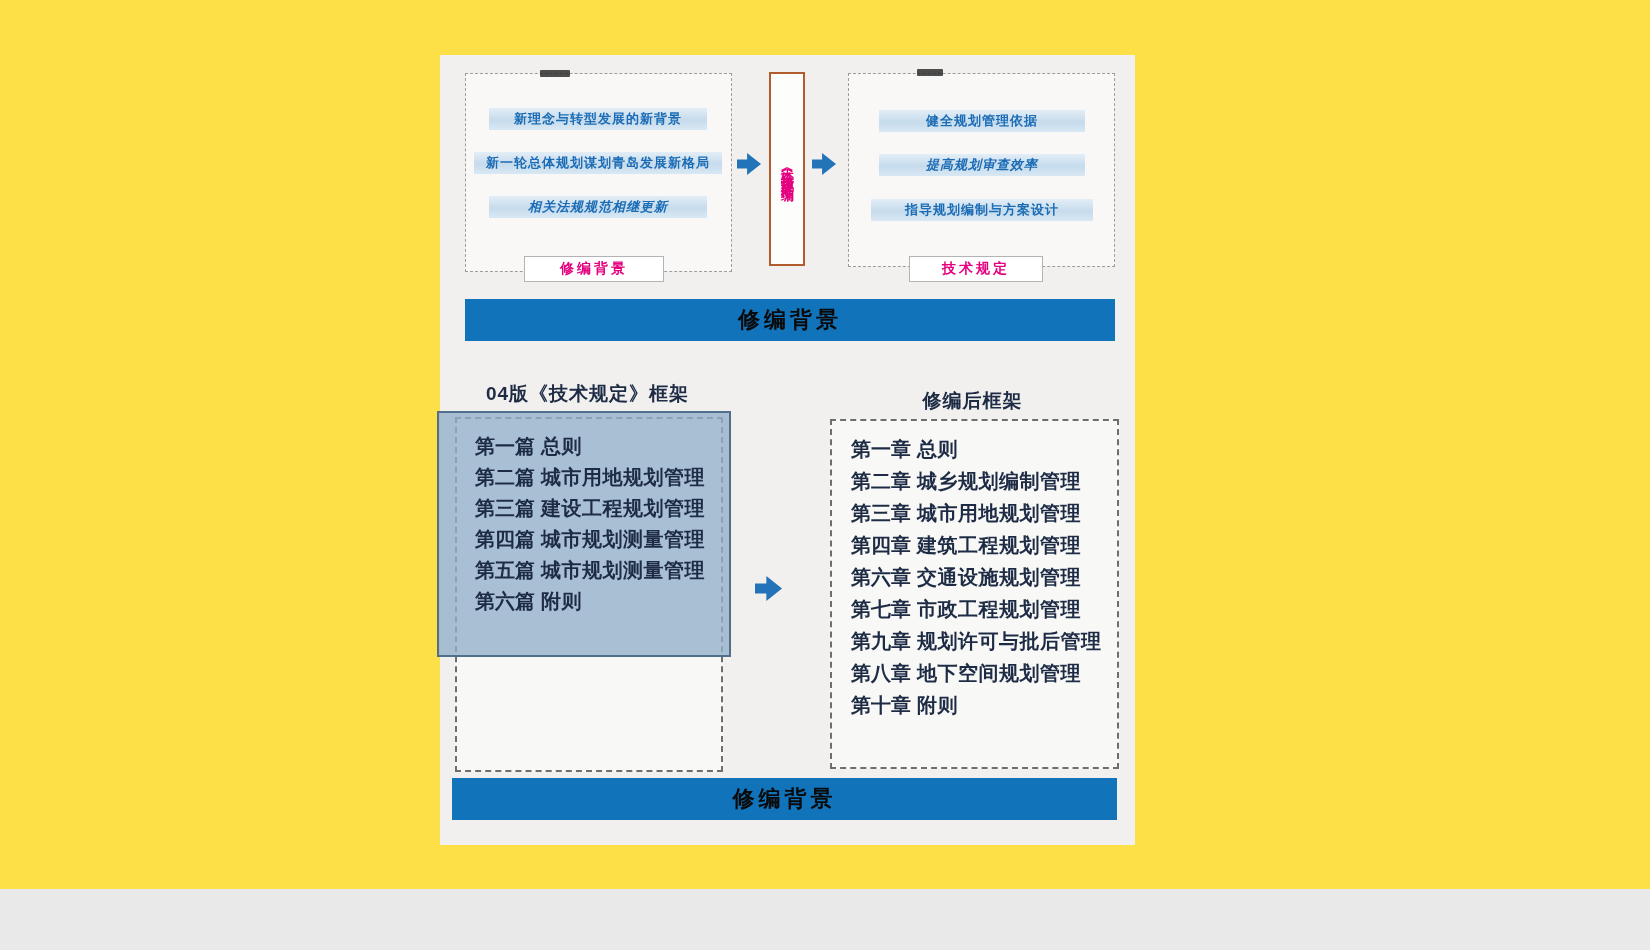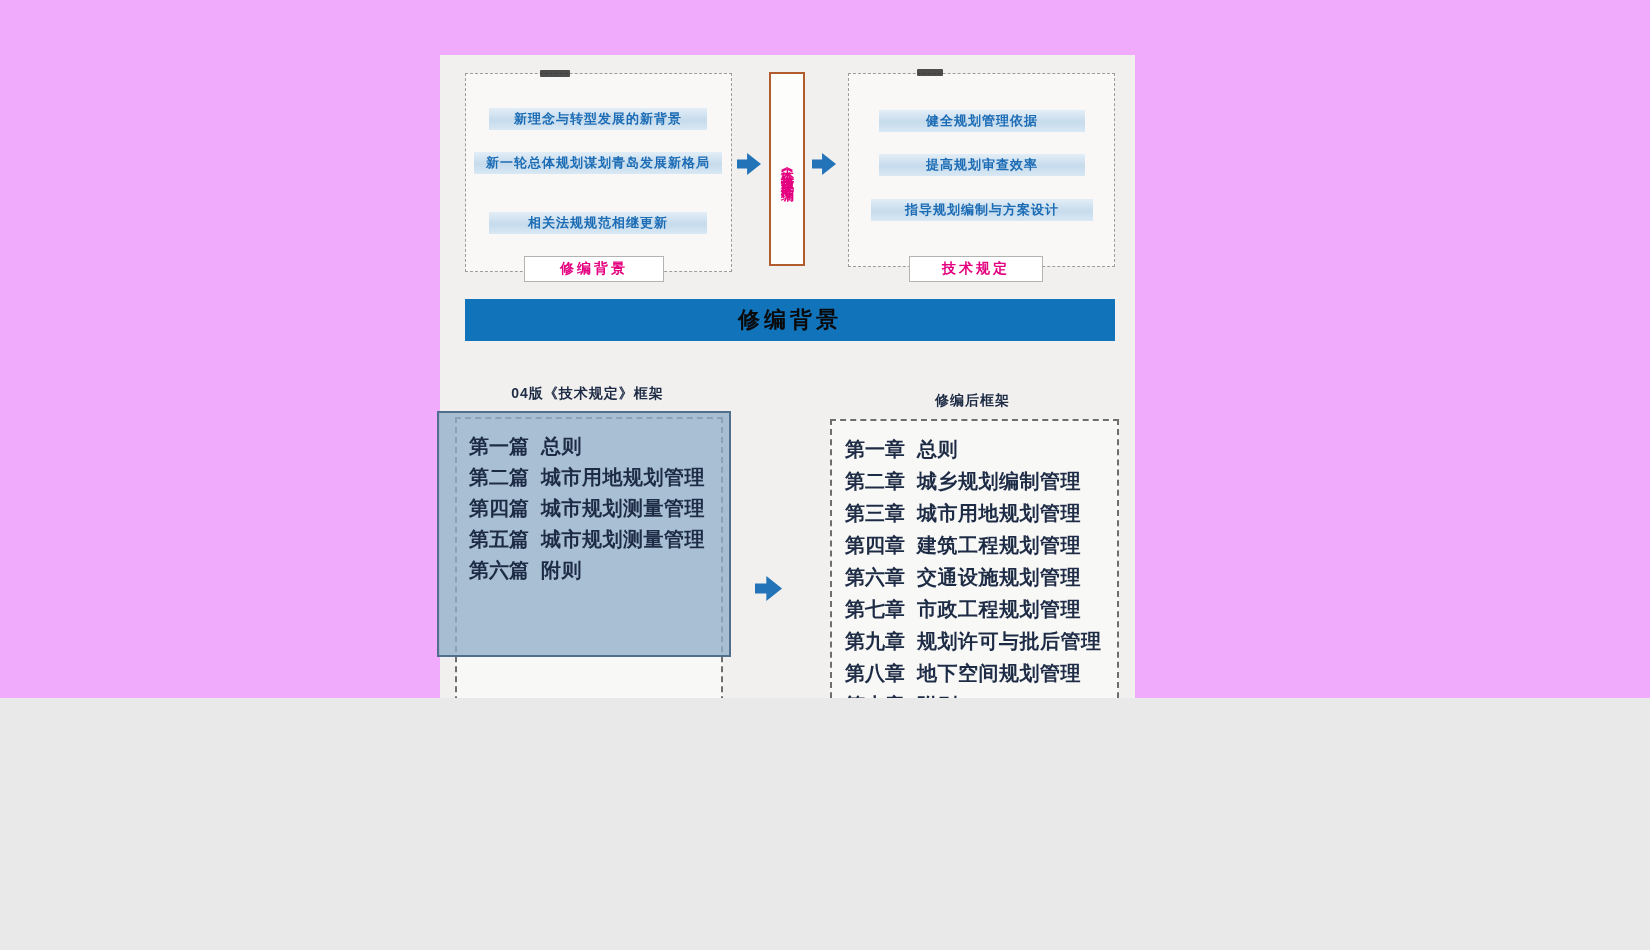--- a/index.html
+++ b/index.html
@@ -2,23 +2,24 @@
 <html><head>
 <meta charset="utf-8">
 <style>
   html,body{margin:0;padding:0;}
   body{
     background:#e9e9e9;
     font-family:"Liberation Sans","DejaVu Sans",sans-serif;
   }
   .stage{
     position:relative;
-    width:1650px;height:698px;
-    background:#f0abfc;
+    width:1650px;height:889px;
+    background:#fde047;
     overflow:hidden;
+    text-align:center;
   }
   .panel{
     position:absolute;left:440px;top:55px;width:695px;height:790px;
     background:#f1f0ee;
   }
   
   .dashed-box{
     position:absolute;
     border:1px dashed #9c9c9c;
     background:rgba(255,255,255,0.55);
@@ -30,23 +31,23 @@
   .art2{left:917px;top:69px;width:26px;height:7px;}
   .bar{
     position:absolute;height:22px;
     background:linear-gradient(180deg,#e3eef7 0%,#c6dbec 55%,#d9e8f4 100%);
     color:#1b6cb5;font-weight:bold;font-size:13px;
     display:flex;align-items:center;justify-content:center;
     letter-spacing:1px;
   }
   .bL1{left:489px;top:108px;width:218px;}
   .bL2{left:474px;top:152px;width:248px;}
-  .bL3{left:489px;top:212px;width:218px;}
+  .bL3{left:489px;top:196px;width:218px;font-style:italic;}
   .bR1{left:879px;top:110px;width:206px;}
-  .bR2{left:879px;top:154px;width:206px;}
+  .bR2{left:879px;top:154px;width:206px;font-style:italic;}
   .bR3{left:871px;top:199px;width:222px;}
   .tag{
     position:absolute;height:24px;
     background:#ffffff;border:1px solid #b3b3b3;
     color:#e4007f;font-weight:bold;font-size:14px;
     display:flex;align-items:center;justify-content:center;
     letter-spacing:3px;z-index:3;
   }
   .tag-left{left:524px;top:256px;width:138px;}
   .tag-right{left:909px;top:256px;width:132px;}
@@ -70,21 +71,21 @@
   .banner{
     position:absolute;height:42px;background:#1173ba;
     display:flex;align-items:center;justify-content:center;
     color:#0a0a0a;font-weight:bold;font-size:22px;letter-spacing:4px;
   }
   .banner1{left:465px;top:299px;width:650px;}
   .banner2{left:452px;top:778px;width:665px;}
   
   .fw-title{
     position:absolute;height:20px;
-    color:#1d2b45;font-weight:bold;font-size:14px;
+    color:#1d2b45;font-weight:bold;font-size:19px;
     display:flex;align-items:center;justify-content:center;
     letter-spacing:1px;
   }
   .fw-title-left{left:455px;top:384px;width:265px;}
   .fw-title-right{left:830px;top:391px;width:285px;}
   .fw-dashed{
     position:absolute;
     border:2px dashed #6e6e6e;
     background:rgba(255,255,255,0.5);
   }
@@ -153,20 +154,24 @@
   <div class="list list-left">
     <div class="row">
       <span class="num">第一篇</span>
       <span class="txt">总则</span>
     </div>
     <div class="row">
       <span class="num">第二篇</span>
       <span class="txt">城市用地规划管理</span>
     </div>
     <div class="row">
+      <span class="num">第三篇</span>
+      <span class="txt">建设工程规划管理</span>
+    </div>
+    <div class="row">
       <span class="num">第四篇</span>
       <span class="txt">城市规划测量管理</span>
     </div>
     <div class="row">
       <span class="num">第五篇</span>
       <span class="txt">城市规划测量管理</span>
     </div>
     <div class="row">
       <span class="num">第六篇</span>
       <span class="txt">附则</span>

